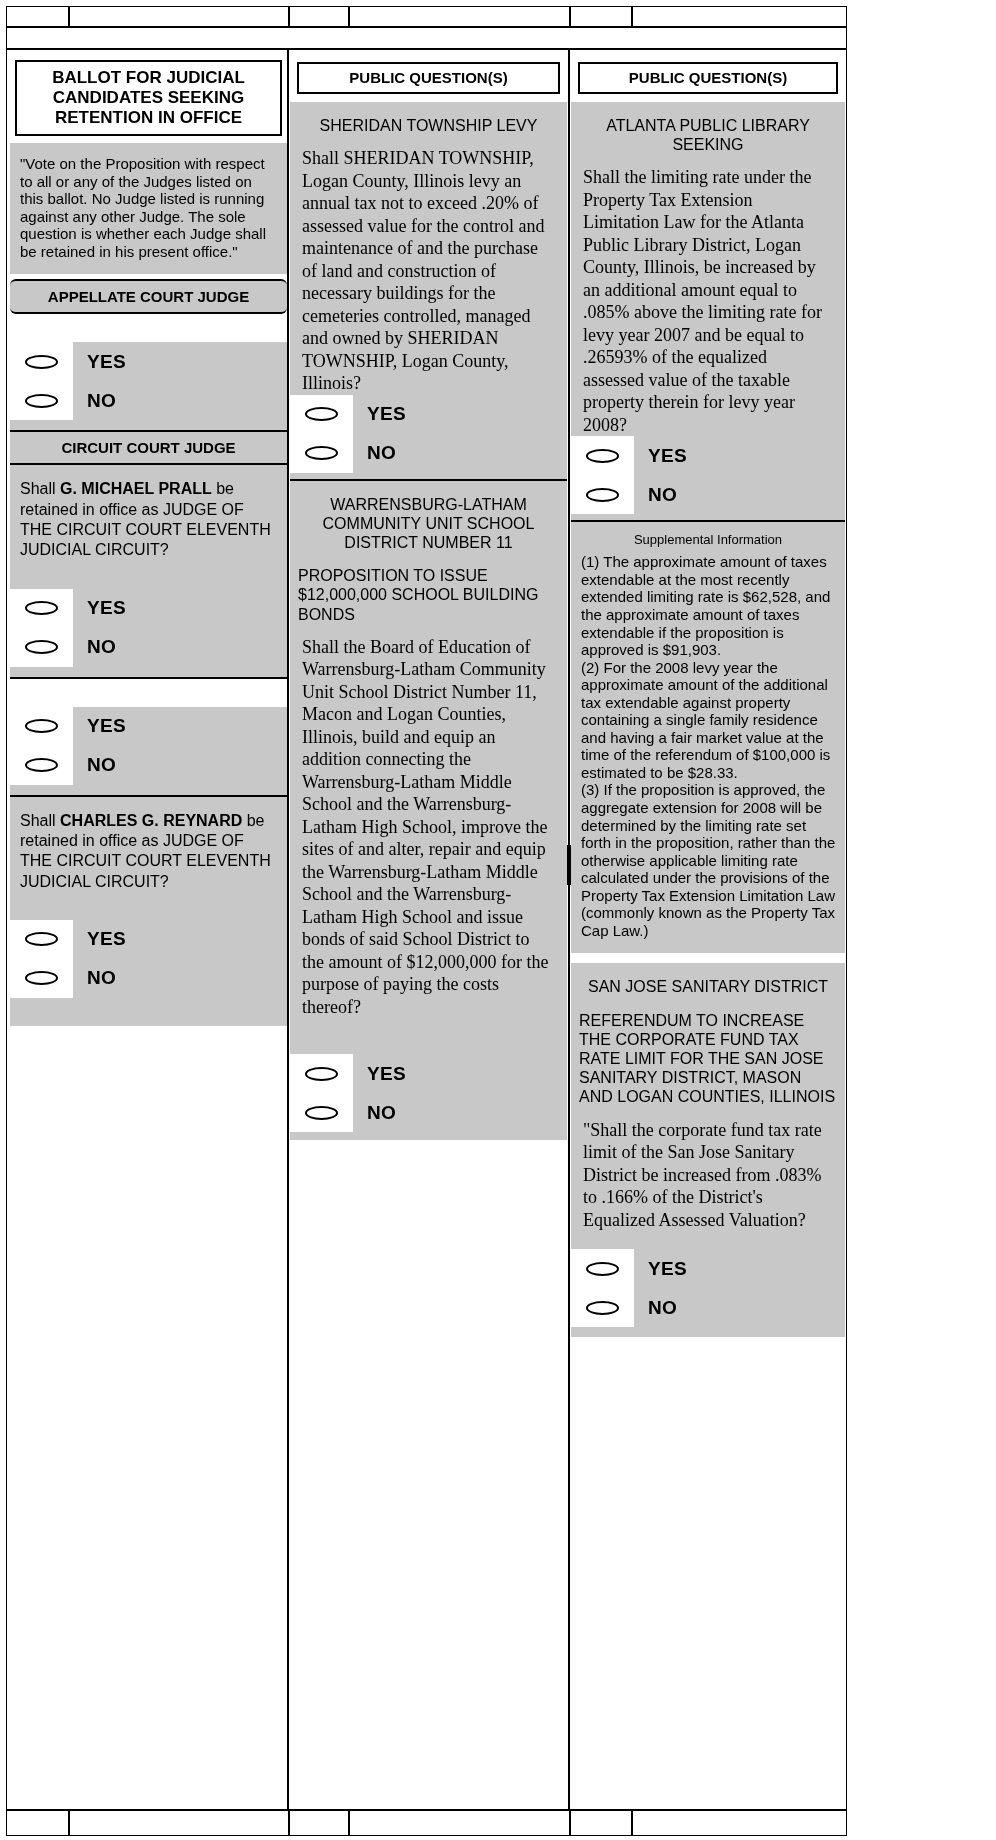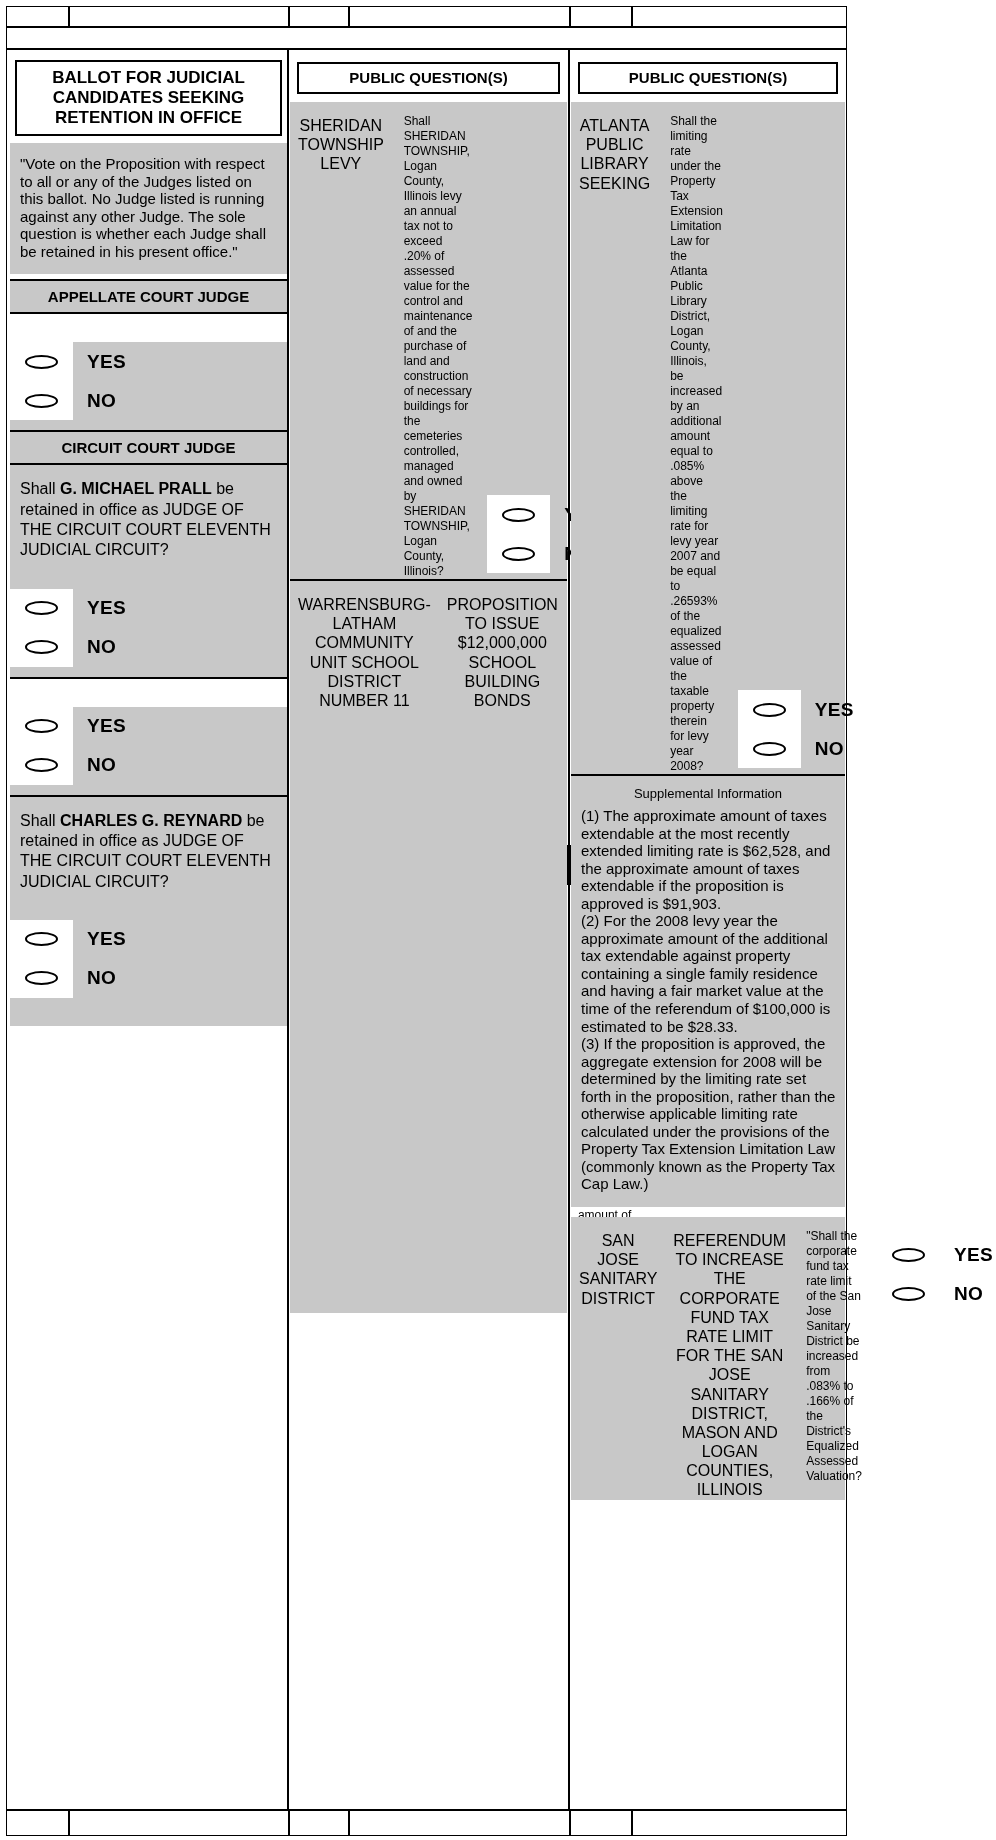--- a/index.html
+++ b/index.html
@@ -29,45 +29,45 @@
   .hb-pq{ margin:14px 7px 8px; padding:5px 2px; font-size:15px; line-height:1.2; }
 
   .panel{ background:var(--panel-gray); }
   .instructions{ padding:12px 9px 14px 10px; font-size:15px; line-height:1.17; margin-bottom:5px; }
 
   .section-band{
     background:var(--panel-gray);
     border-top:2px solid #000; border-bottom:2px solid #000;
     text-align:center; font-weight:bold; font-size:15px; padding:7px 2px;
   }
-  .band-gap{ margin-top:5px; }
+  .band-gap{ margin-top:5px;border-radius:6px; }
 
   .qblock{ padding-bottom:10px; }
   .hr-bottom{ border-bottom:2px solid #000; }
   .last-q{ padding-bottom:28px; }
   .q-text{ margin:0; padding:14px 8px 0 10px; font-size:16px; line-height:1.27; }
 
   .yesno{ position:relative; height:78px; margin-top:28px; }
   .bubble-box{ position:absolute; left:0; top:0; width:63px; height:78px; background:#fff; }
   .choice-row{ position:relative; display:flex; align-items:center; height:39px; }
   .oval{
     width:33px; height:14px; border:2px solid #000; border-radius:50%;
     background:#fff; margin-left:15px; flex:none; cursor:pointer;
   }
   .choice-label{ margin-left:29px; font-size:19px; font-weight:bold; letter-spacing:.3px; }
 
-  .pq-panel{ display:flex; }
+  .pq-panel{ display:flex; flex-direction:column; }
   .pq-first{ min-height:364px; border-bottom:2px solid #000; }
   .pq-first .yesno{ margin-top:auto; margin-bottom:6px; }
   .yn-flow{ margin-top:36px; margin-bottom:8px; }
   .yn-flow-sm{ margin-top:18px; margin-bottom:10px; }
 
   .pq-title{ margin:0; padding:14px 8px 0; font-size:16px; font-weight:normal; text-align:center; line-height:1.2; }
-  .pq-sub{ margin:0; padding:14px 8px 0; font-size:16px; font-weight:normal; text-align:center; line-height:1.2; }
-  .pq-body{ margin:0; padding:12px 15px 0 12px; font-size:12px; line-height:1.25; }
+  .pq-sub{ margin:0; padding:14px 8px 0; font-size:16px; font-weight:normal; line-height:1.2; }
+  .pq-body{ margin:0; padding:12px 15px 0 12px; font-size:18px; line-height:1.25;font-family:Liberation Serif, serif; }
 
   .supp-title{ margin:0; padding:10px 4px 0; text-align:center; font-size:13px; }
   .supp-body{ margin:0; padding:6px 8px 14px 10px; font-size:15px; line-height:1.17; white-space:pre-line; }
   .sanjose{ margin-top:10px; }
 </style>
 </head>
 <body>
 
 <div class="sheet">
 

